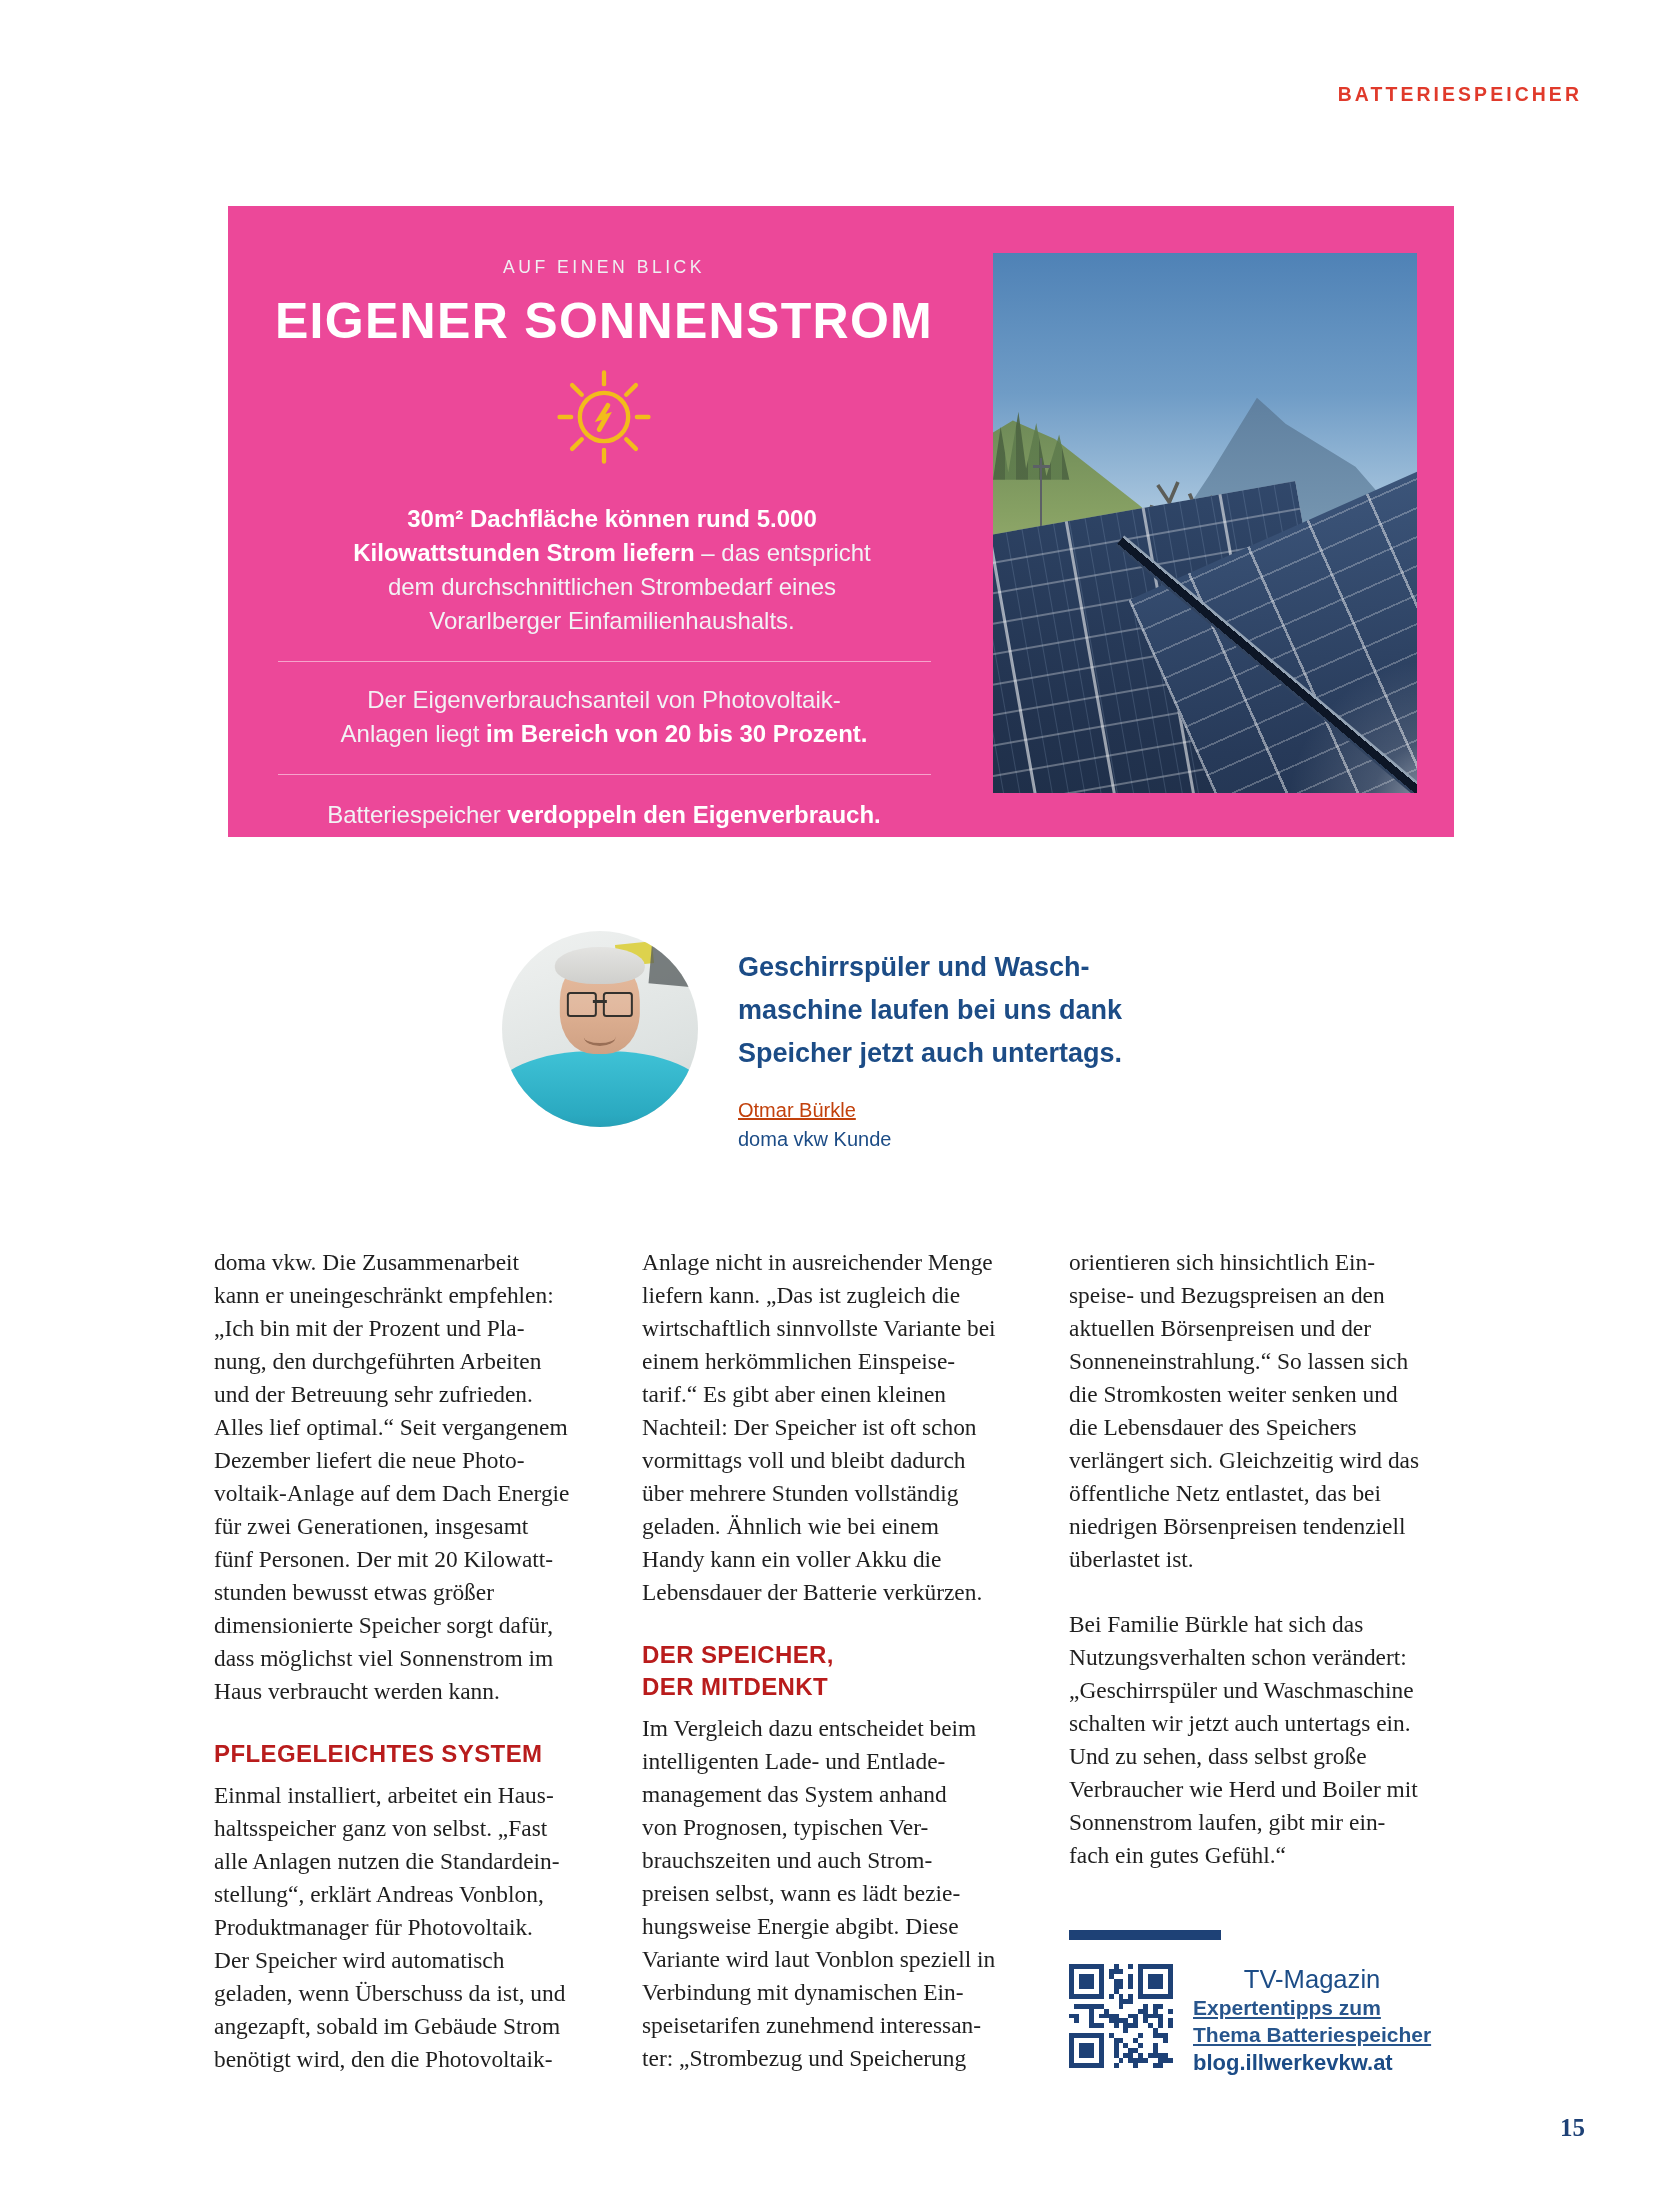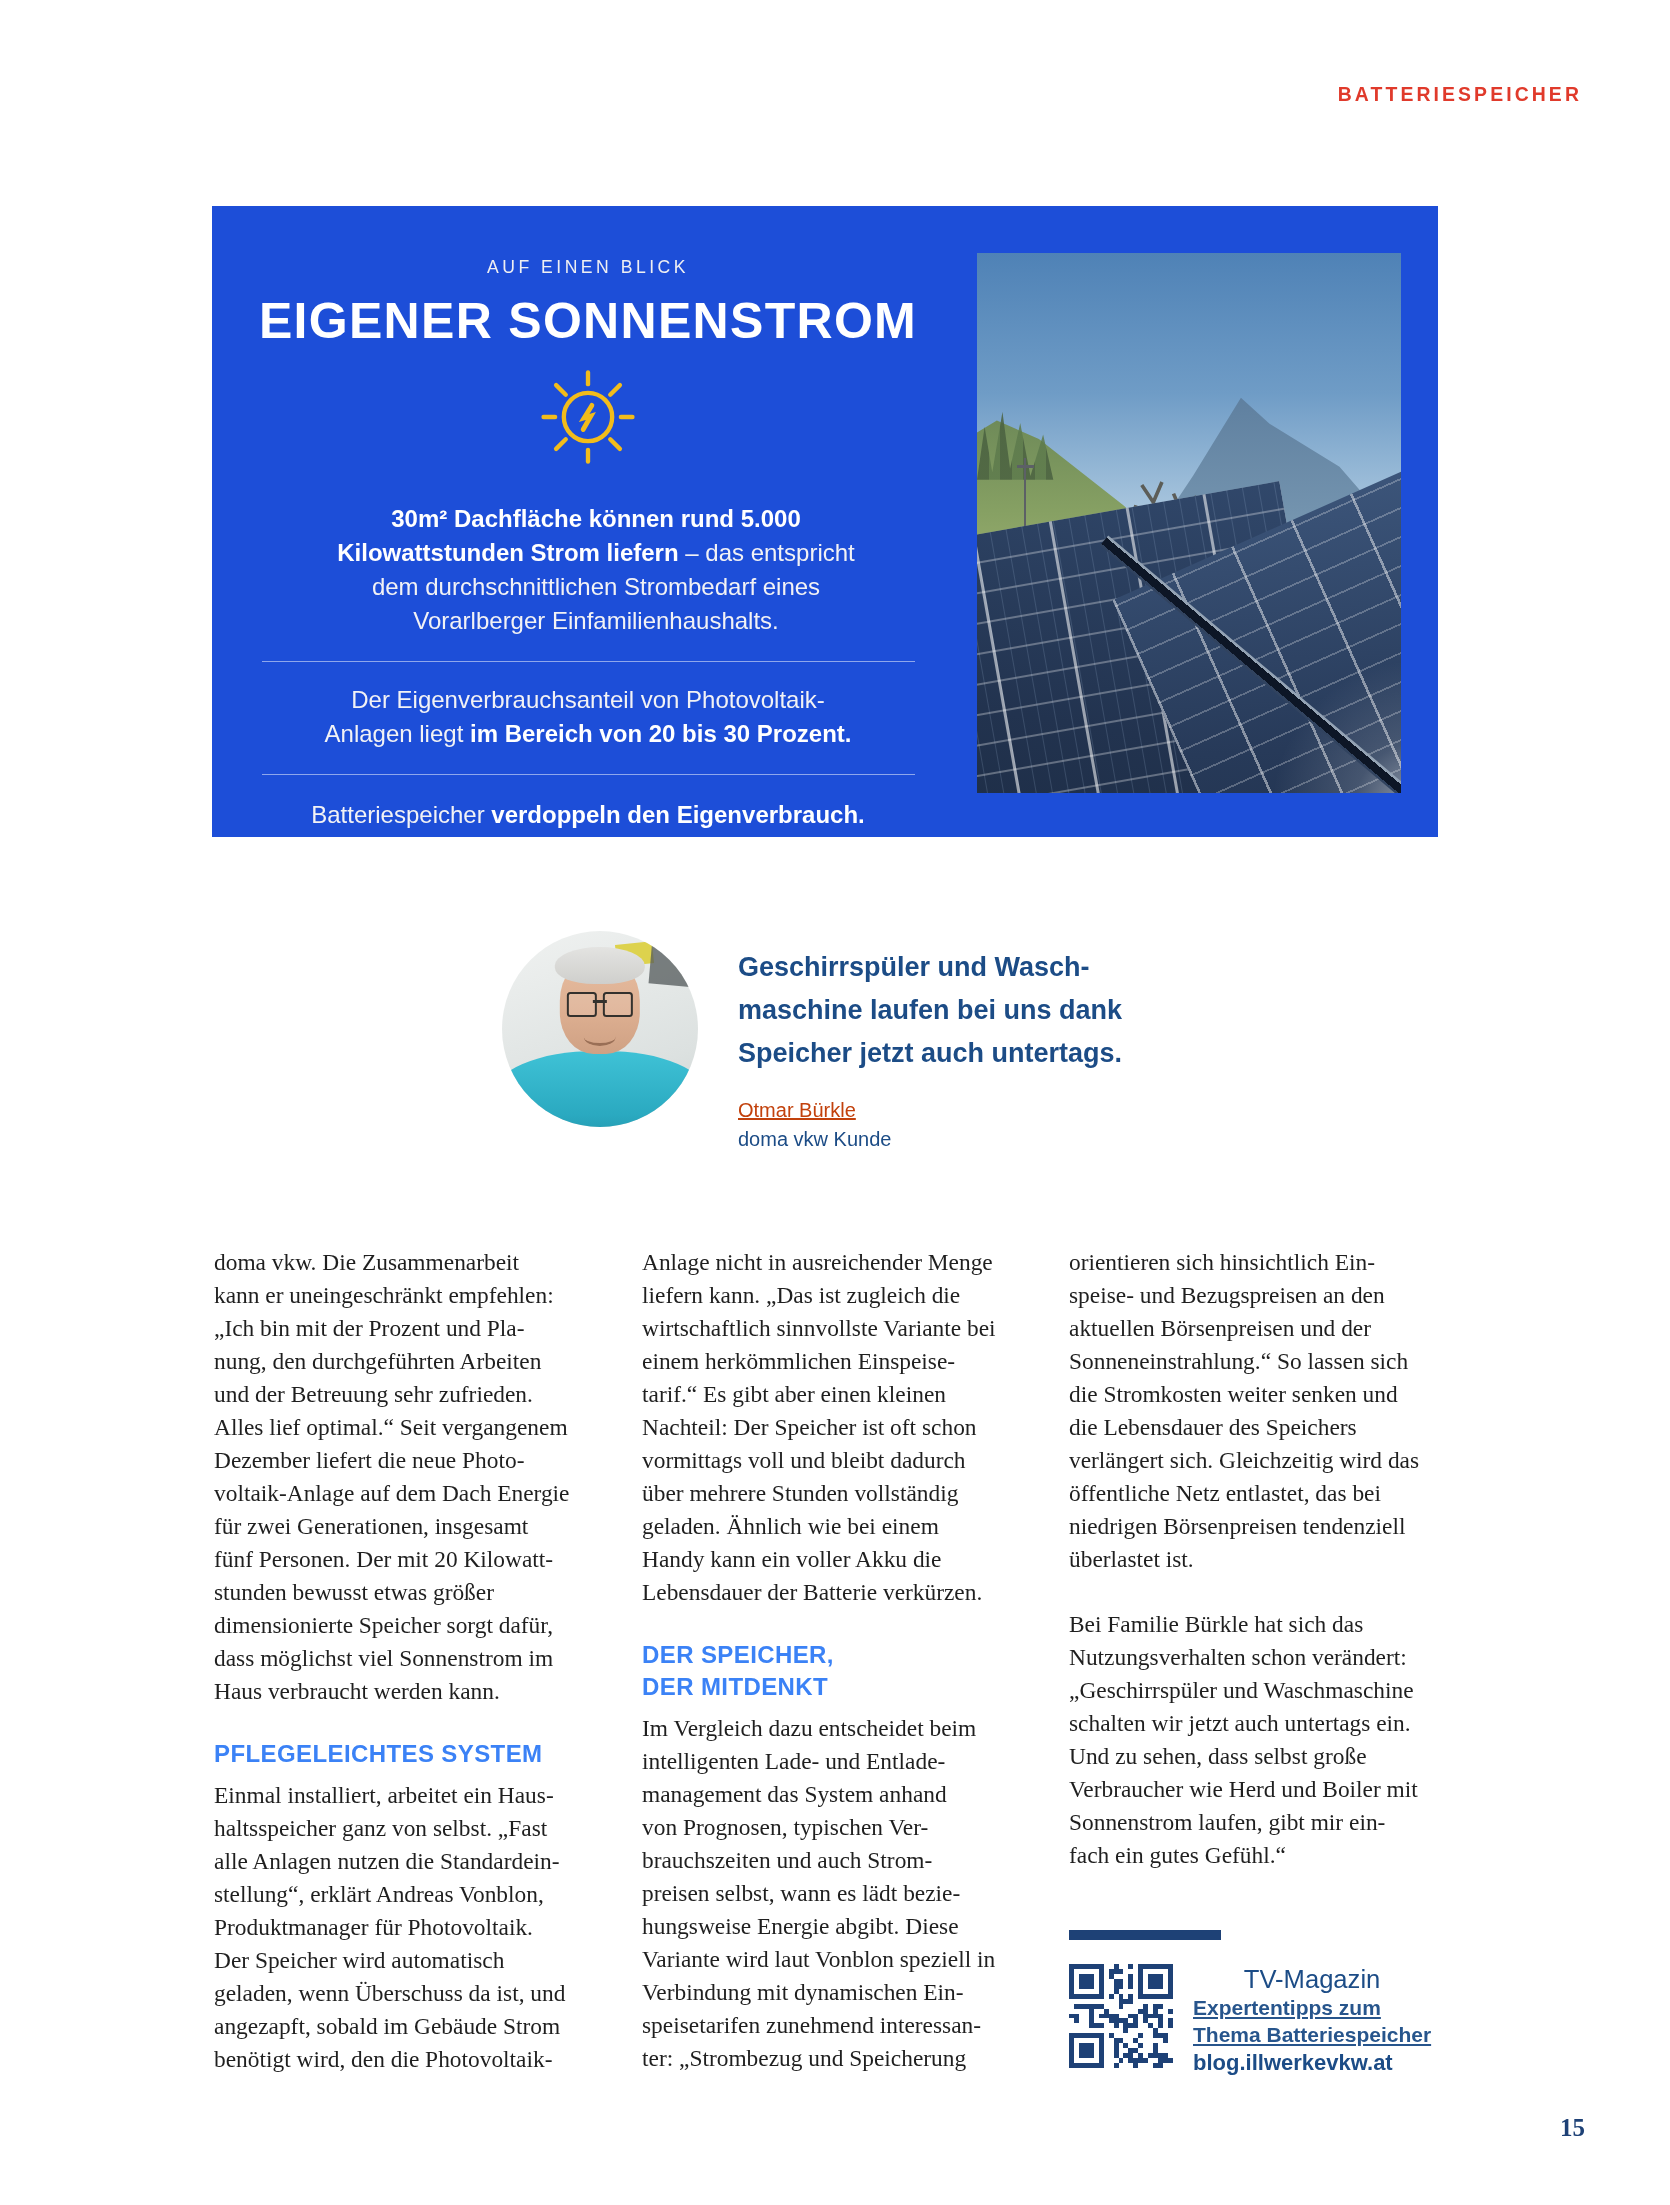--- a/index.html
+++ b/index.html
@@ -4,21 +4,21 @@
 <style>
   html,body{margin:0;padding:0;background:#ffffff;}
   .page{position:relative;width:1671px;height:2206px;background:#ffffff;overflow:hidden;
         font-family:"Liberation Sans",sans-serif;}
 
   
   .category{position:absolute;top:83px;right:89px;font-size:19.4px;font-weight:700;
             letter-spacing:3.1px;color:#E03A2B;}
 
   
-  .infobox{position:absolute;left:212px;top:206px;width:1226px;height:631px;background:#1d4ed8;}
+  .infobox{position:absolute;left:228px;top:206px;width:1226px;height:631px;background:#ec4899;}
   .ib-content{position:absolute;left:0;top:0;width:752px;height:100%;text-align:center;color:#fff;}
   .ib-kicker{margin-top:51px;font-size:17.6px;letter-spacing:3.5px;color:#EFEFF2;font-weight:400;}
   .ib-title{margin-top:14px;font-size:50px;font-weight:700;letter-spacing:1.3px;color:#FFFFFF;}
   .sun-wrap{margin-top:8.8px;height:120px;}
   .ib-fact{font-size:24px;line-height:34px;color:#F2F2F5;font-weight:400;}
   .ib-fact .b{font-weight:700;color:#FFFFFF;}
   .ib-fact1{margin-top:23px;padding-left:16px;}
   .ib-rule{width:653px;margin:23px auto 0;border:0;border-top:1.8px solid rgba(255,255,255,.5);}
   .ib-fact2{margin-top:21px;}
   .ib-fact3{margin-top:23px;}
@@ -82,21 +82,21 @@
   .quote{position:absolute;left:738px;top:946px;color:#1C4C86;}
   .quote .q-ln{font-size:27px;font-weight:700;line-height:43px;}
   .quote-name{margin-top:21px;font-size:20px;line-height:29px;font-weight:400;color:#c2410c;text-decoration:underline;}
   .quote-role{font-size:20px;line-height:29px;font-weight:400;color:#1C4C86;}
 
   
   .col{position:absolute;top:1246px;width:388px;color:#1f1f1f;}
   .col-1{left:214px;} .col-2{left:642px;} .col-3{left:1069px;}
   .body-ln{font-family:"Liberation Serif",serif;font-size:23.4px;line-height:33px;white-space:nowrap;}
   .subhead{margin-top:30px;margin-bottom:8.8px;}
-  .sub-ln{font-size:24px;font-weight:700;letter-spacing:0.4px;line-height:32px;color:#3b82f6;white-space:nowrap;}
+  .sub-ln{font-size:24px;font-weight:700;letter-spacing:0.4px;line-height:32px;color:#b91c1c;white-space:nowrap;}
   .para-gap{height:32px;}
 
   
   .qr-bar{position:absolute;left:1069px;top:1930px;width:152px;height:9.7px;background:#1E4176;}
   .qr-code{position:absolute;left:1069px;top:1964px;width:104px;height:104px;fill:#1E4176;shape-rendering:crispEdges;}
   .qr-text{position:absolute;left:1193px;top:1964px;color:#1C4C86;}
   .qr-title{font-size:25.6px;font-weight:400;line-height:30px;text-align:center;}
   .qr-line{font-size:21px;font-weight:700;line-height:27px;opacity:.95;text-decoration:underline;}
   .qr-link{font-size:22px;font-weight:700;line-height:29px;}
 

